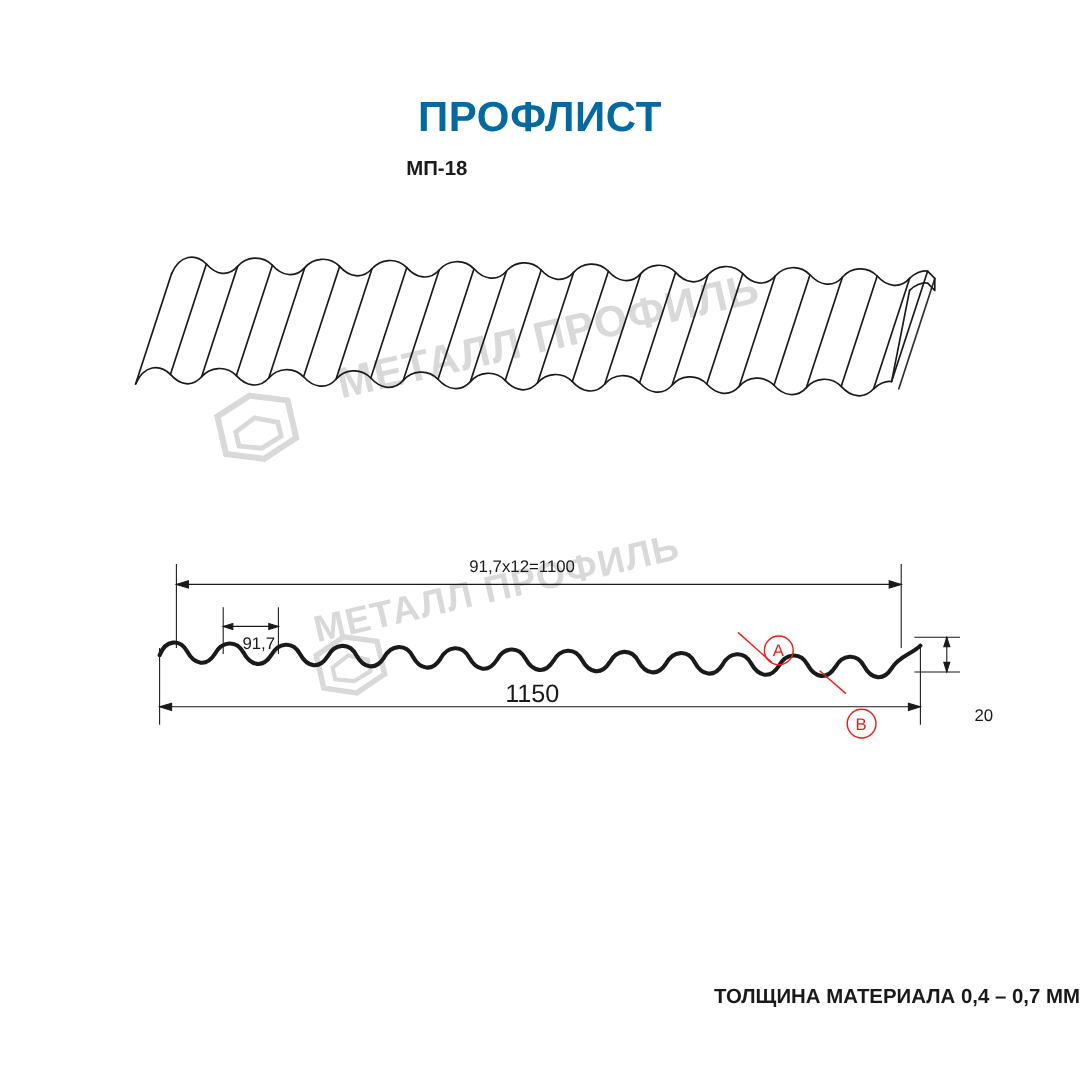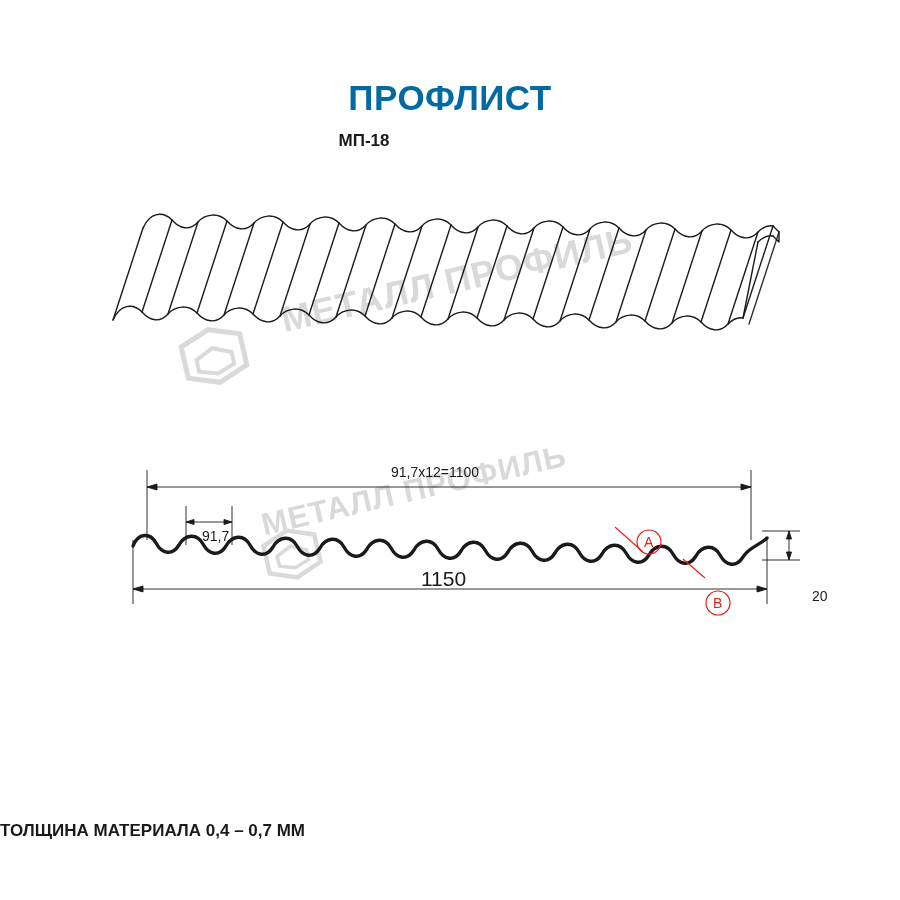--- a/index.html
+++ b/index.html
@@ -39,21 +39,21 @@
     text-align: center;
     font-size: 17px;
     font-weight: bold;
     color: #1a1a1a;
   }
   .footer-note {
     position: absolute;
     top: 821px;
     left: 0;
     width: 900px;
-    text-align: left;
+    text-align: right;
     font-size: 17px;
     font-weight: bold;
     color: #1a1a1a;
   }
   svg.draw {
     position: absolute;
     top: 0;
     left: 0;
     width: 900px;
     height: 900px;

